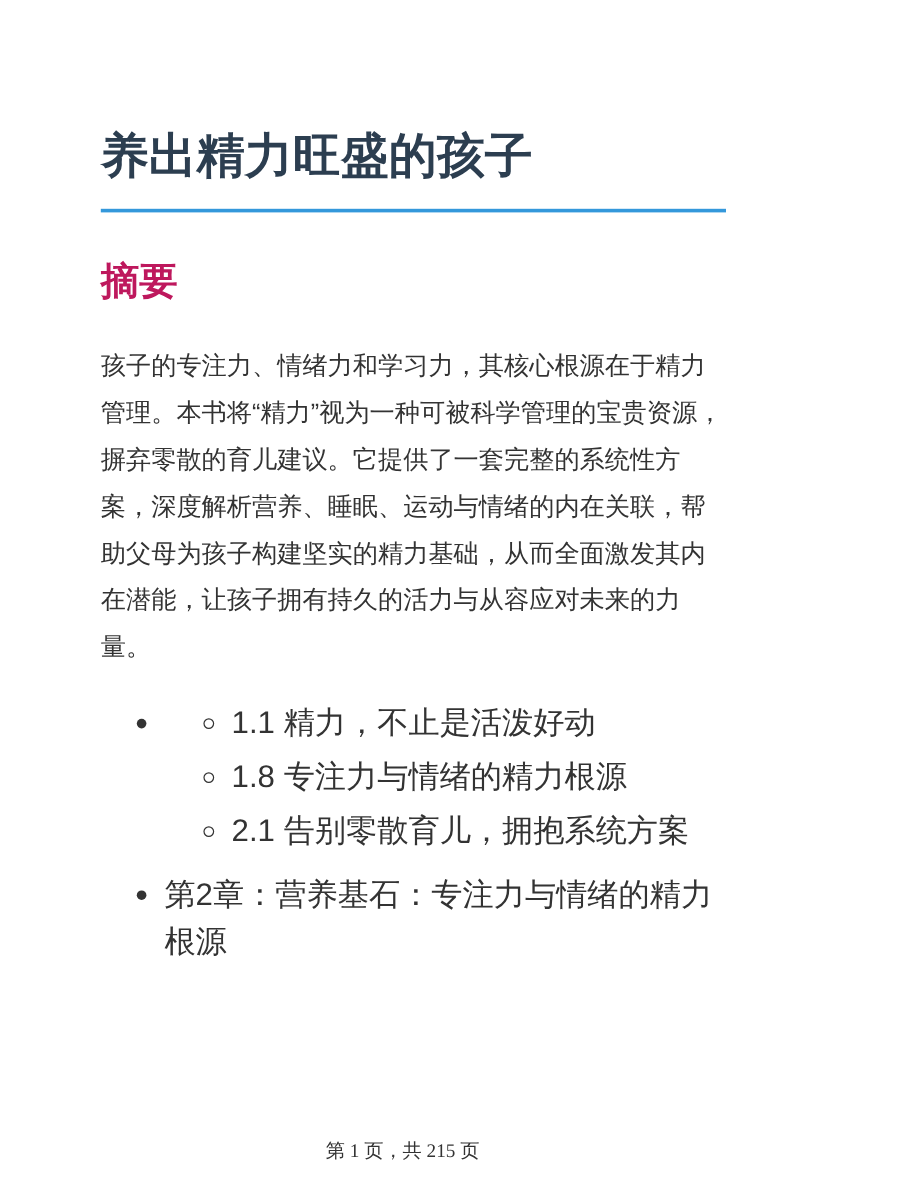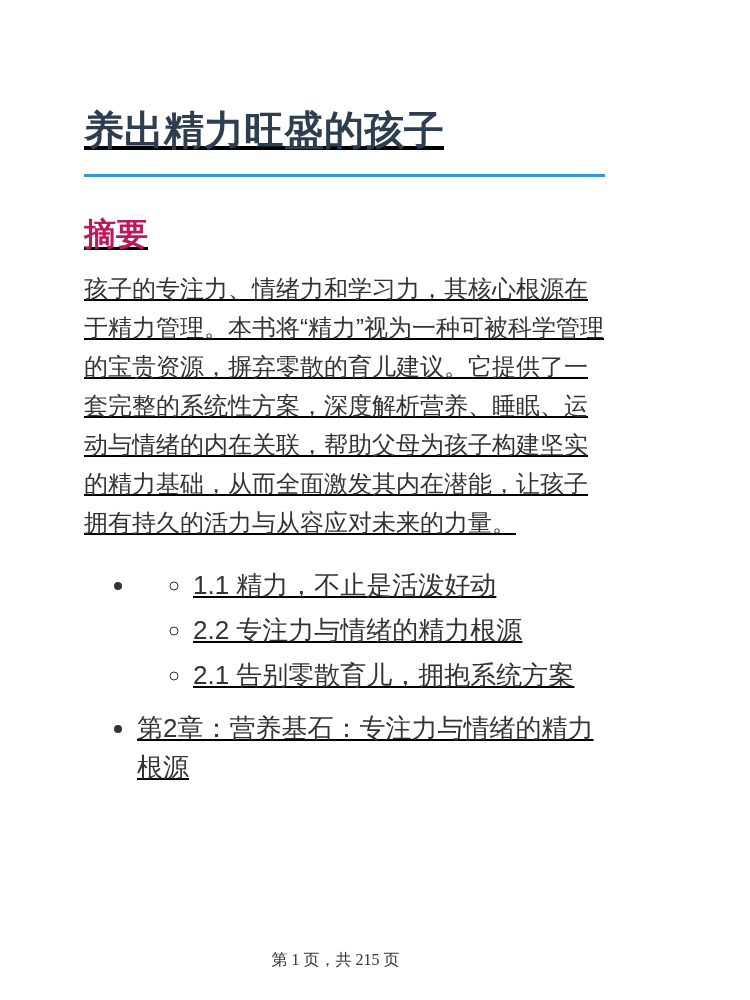--- a/index.html
+++ b/index.html
@@ -4,21 +4,20 @@
 <style>
   * { box-sizing: border-box; }
   html, body { margin: 0; padding: 0; background: #ffffff; }
   .page {
     position: relative;
     width: 688px;
     height: 1000px;
     background: #ffffff;
     font-family: "Liberation Sans", sans-serif;
     overflow: hidden;
-    text-decoration: underline;
   }
   .content {
     padding: 106px 83px 0 84px;
   }
   h1.book-title {
     margin: 0 0 20px 0;
     font-size: 40px;
     line-height: 1.2;
     font-weight: bold;
     color: #2c3e50;
@@ -29,22 +28,22 @@
     margin: 0;
   }
   h2.section-heading {
     margin: 38px 0 0 0;
     font-size: 32px;
     line-height: 1.2;
     font-weight: bold;
     color: #be185d;
   }
   p.abstract {
-    margin: 16px 0 0 0;
-    font-size: 24px;
+    margin: 33px 0 0 0;
+    font-size: 21px;
     line-height: 39px;
     color: #333333;
     text-align: left;
   }
   ul.toc {
     margin: 24px 0 0 0;
     padding: 0 0 0 53px;
     list-style: disc;
     font-size: 26px;
     color: #333333;
@@ -85,21 +84,21 @@
 
     <h2 class="section-heading">摘要</h2>
 
     <p class="abstract">孩子的专注力、情绪力和学习力，其核心根源在于精力管理。本书将“精力”视为一种可被科学管理的宝贵资源，摒弃零散的育儿建议。它提供了一套完整的系统性方案，深度解析营养、睡眠、运动与情绪的内在关联，帮助父母为孩子构建坚实的精力基础，从而全面激发其内在潜能，让孩子拥有持久的活力与从容应对未来的力量。</p>
 
 
     <ul class="toc">
       <li>
         <ul>
           <li>1.1 精力，不止是活泼好动</li>
-          <li>2.2 专注力与情绪的精力根源</li>
+          <li>1.8 专注力与情绪的精力根源</li>
           <li>2.1 告别零散育儿，拥抱系统方案</li>
         </ul>
       </li>
       <li>
         <span>第2章：营养基石：专注力与情绪的精力根源</span>
       </li>
     </ul>
 
   </main>
 

